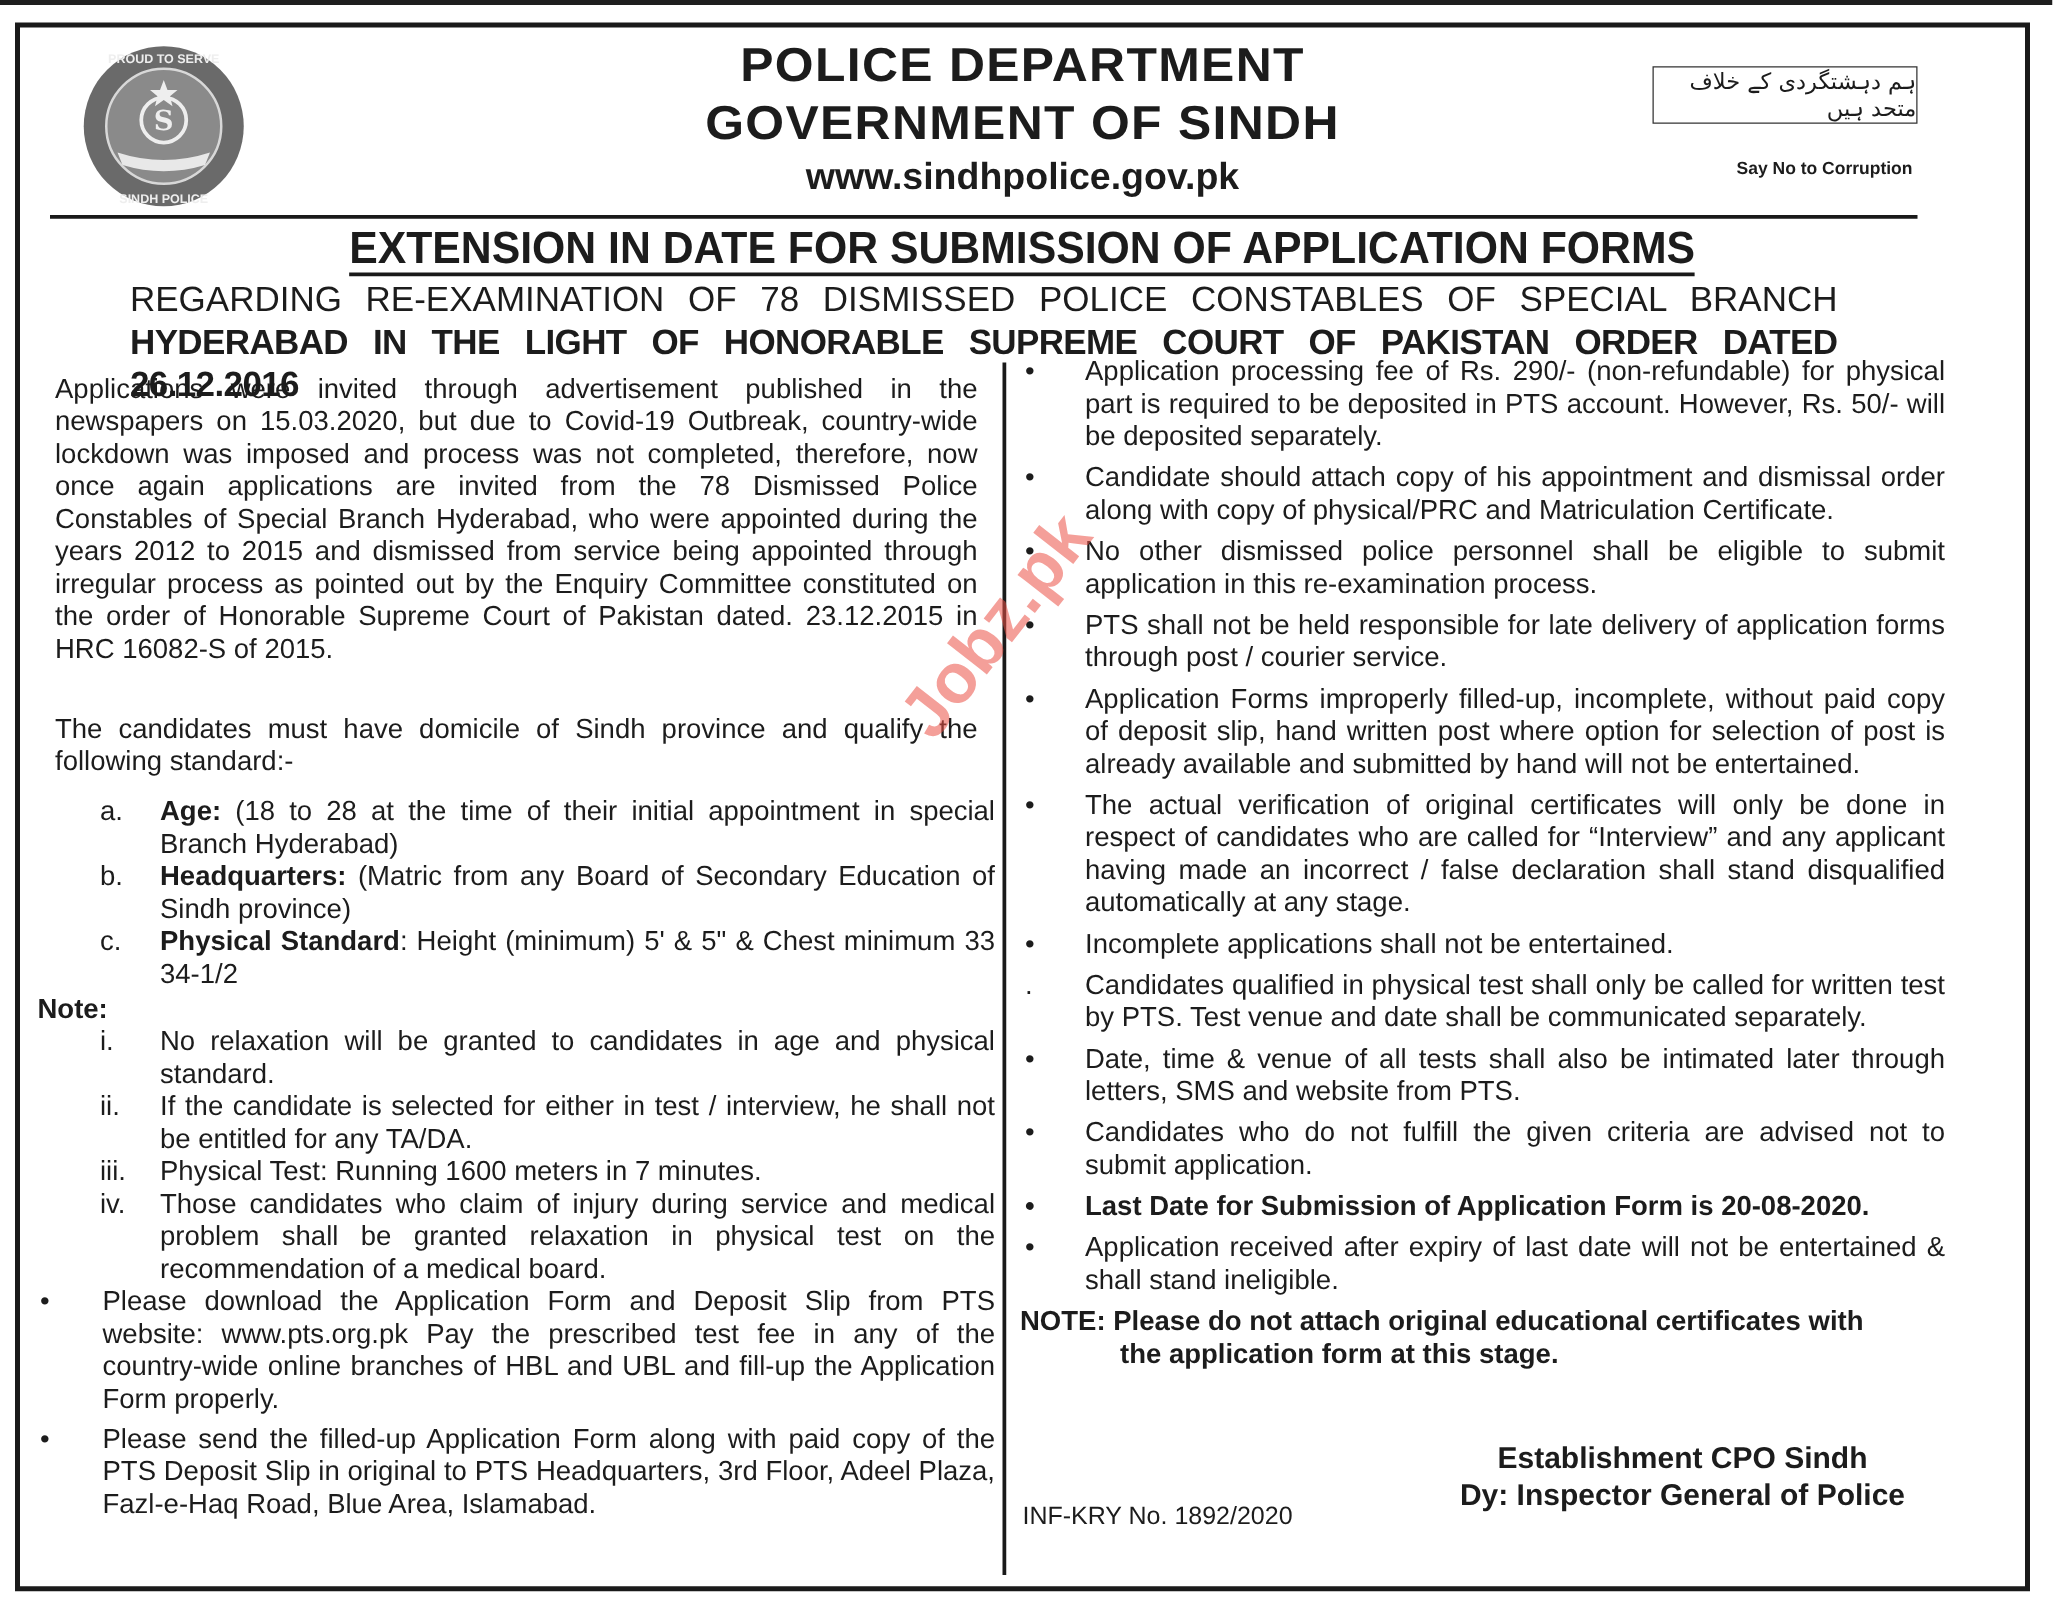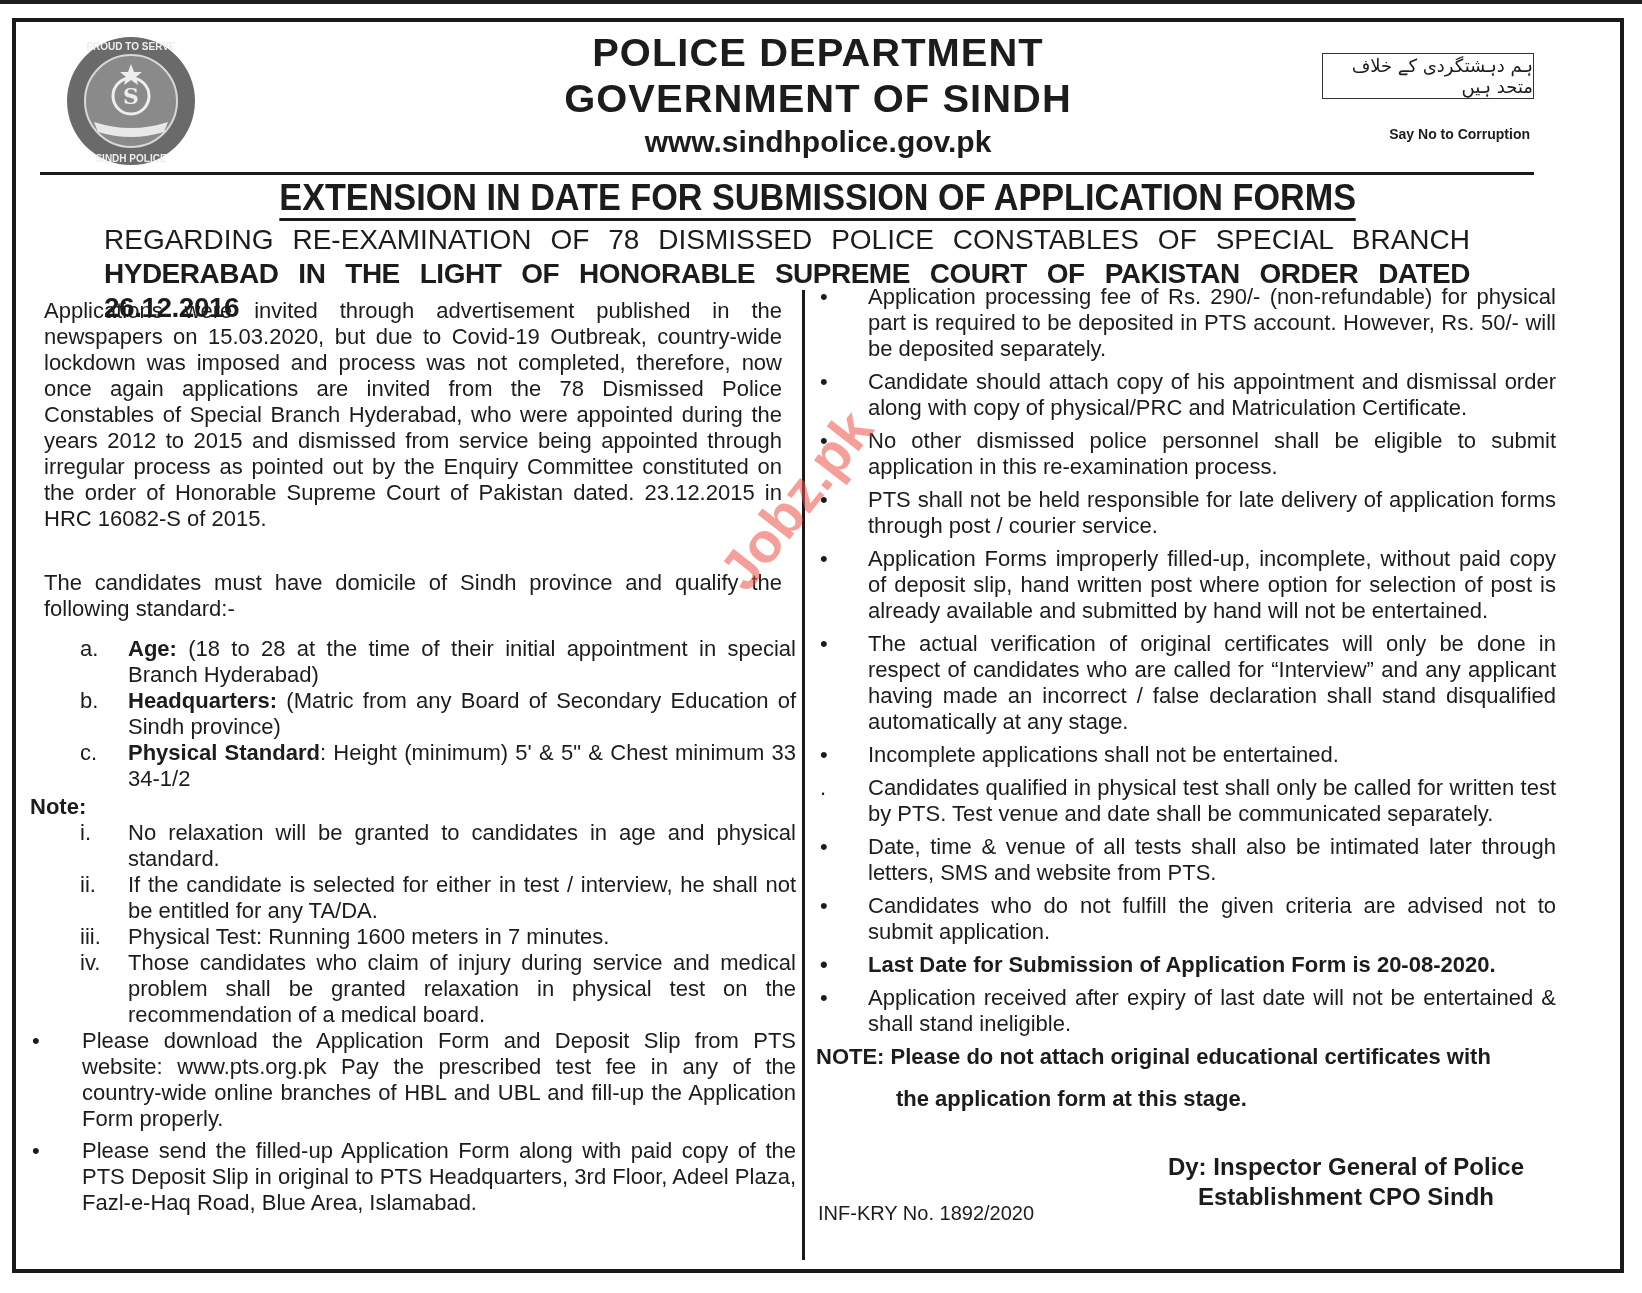--- a/index.html
+++ b/index.html
@@ -34,21 +34,21 @@
   .notehead { font-weight: bold; margin-top: 2px; }
   .howto { font-weight: bold; text-decoration: underline; margin-top: 10px; }
   .bl { display: flex; margin-bottom: 6px; }
   .bl .b { width: 50px; flex: none; padding-left: 2px; }
   .bl .t { flex: 1; text-align: justify; }
   .rb { display: flex; margin-bottom: 7px; }
   .rb .b { width: 48px; flex: none; padding-left: 4px; }
   .rb .t { flex: 1; text-align: justify; }
   .bold { font-weight: bold; }
   .note2 { font-weight: bold; margin-top: 4px; }
-  .note2 .cont { padding-left: 80px; margin-top: 16px; }
+  .note2 .cont { padding-left: 80px; }
   .sig { position: absolute; left: 1130px; top: 1130px; text-align: center; font-size: 24px; font-weight: bold; line-height: 30px; width: 400px; }
   .ref { position: absolute; left: 802px; top: 1180px; font-size: 20px; }
   .watermark { position: absolute; left: 690px; top: 540px; font-size: 56px; font-weight: bold; color: rgba(235, 80, 70, 0.55);
                transform: rotate(-52deg); transform-origin: left top; pointer-events: none; white-space: nowrap; }
 </style>
 </head>
 <body>
 
 <div class="topbar"></div>
 
@@ -182,20 +182,20 @@
         <span class="b">•</span>
         <span class="t">Application received after expiry of last date will not be entertained &amp; shall stand ineligible.</span>
       </div>
     <div class="note2">
       <span>NOTE:</span><span> Please do not attach original educational certificates with</span>
       <div class="cont">the application form at this stage.</div>
     </div>
   </div>
 
   <div class="sig">
+    <div>Establishment CPO Sindh</div>
     <div>Dy: Inspector General of Police</div>
-    <div>Establishment CPO Sindh</div>
   </div>
 
   <div class="ref">INF-KRY No. 1892/2020</div>
 
   <div class="watermark">Jobz.pk</div>
 </div>
 
 </body></html>

